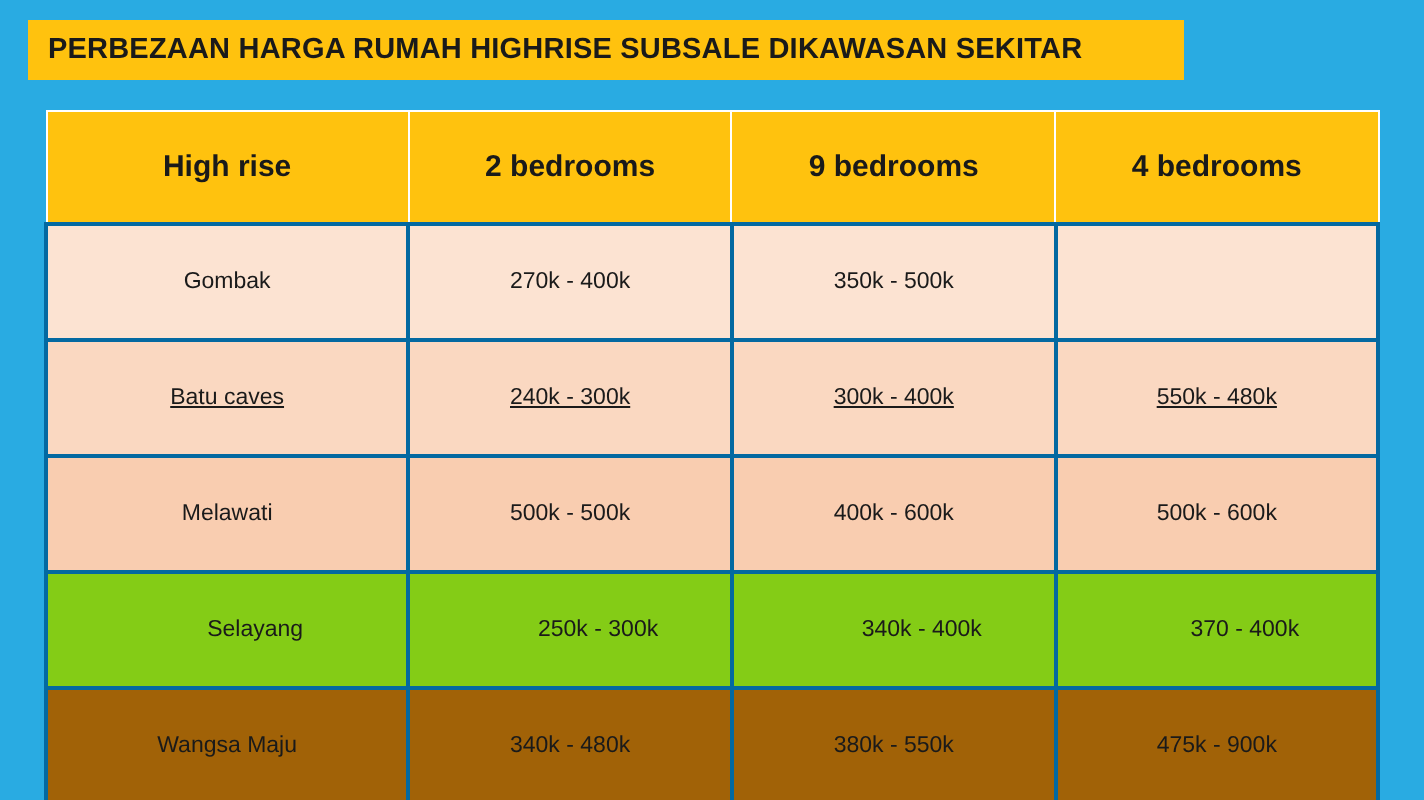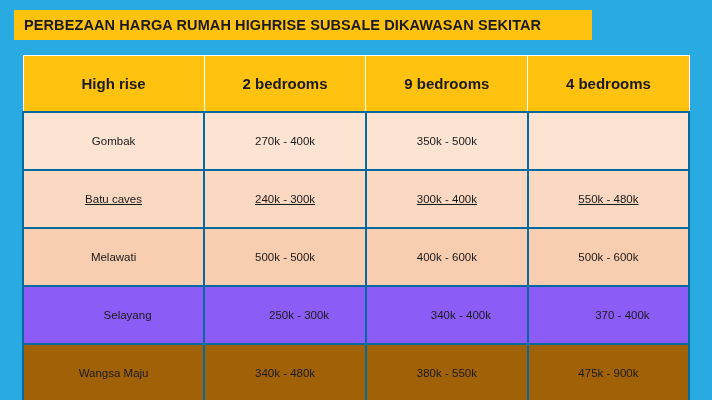--- a/index.html
+++ b/index.html
@@ -64,21 +64,21 @@
     border: 2px solid #0369a1;
     text-align: center;
     vertical-align: middle;
     height: 54px;
     font-size: 11.5px;
     color: #1a1a1a;
   }
   tr.row-0 td { background: #FCE3D2; }
   tr.row-1 td { background: #FAD8C1; text-decoration: underline; }
   tr.row-2 td { background: #F9CDB0; }
-  tr.row-3 td { background: #8b5cf6; padding-left: 29px; }
+  tr.row-3 td { background: #84cc16; padding-left: 29px; }
   tr.row-4 td { background: #a16207; }
 
   col.c0 { width: 27.2%; }
   col.c1 { width: 24.3%; }
   col.c2 { width: 24.3%; }
   col.c3 { width: 24.2%; }
 </style>
 </head>
 <body>
 

